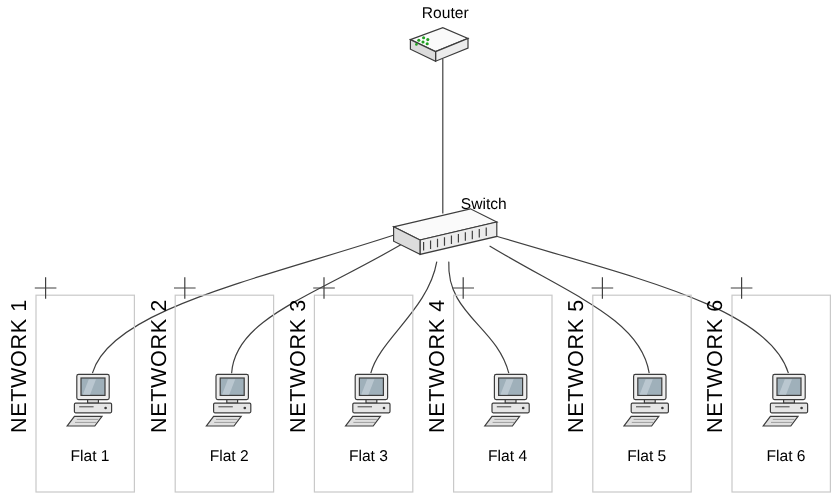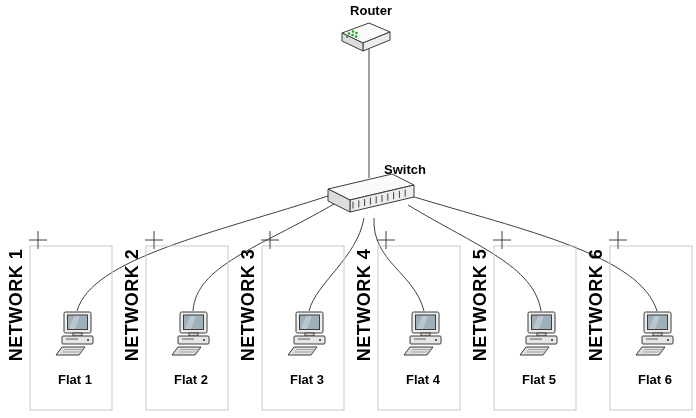--- a/index.html
+++ b/index.html
@@ -2,21 +2,20 @@
 <html><head>
 <meta charset="utf-8">
 <style>
   html,body{margin:0;padding:0;background:#ffffff;}
   .stage{
     position:relative;
     width:696px;height:418px;
     background:#ffffff;
     font-family:"Liberation Sans", sans-serif;
     overflow:hidden;
-    font-weight:bold;
   }
   svg text{font-family:"Liberation Sans", sans-serif; fill:#000000;}
   .title-label{font-size:13px;}
   .net-label{font-size:18px; letter-spacing:0.5px;}
   .flat-label{font-size:13px;}
   .zone-box{fill:none; stroke:#c9c9c9; stroke-width:1;}
   .conn{fill:none; stroke:#404040; stroke-width:1;}
   .plus{stroke:#404040; stroke-width:1; fill:none;}
   .wire{stroke:#404040; stroke-width:1;}
   .outline{stroke:#3c3c3c; stroke-width:1;}

